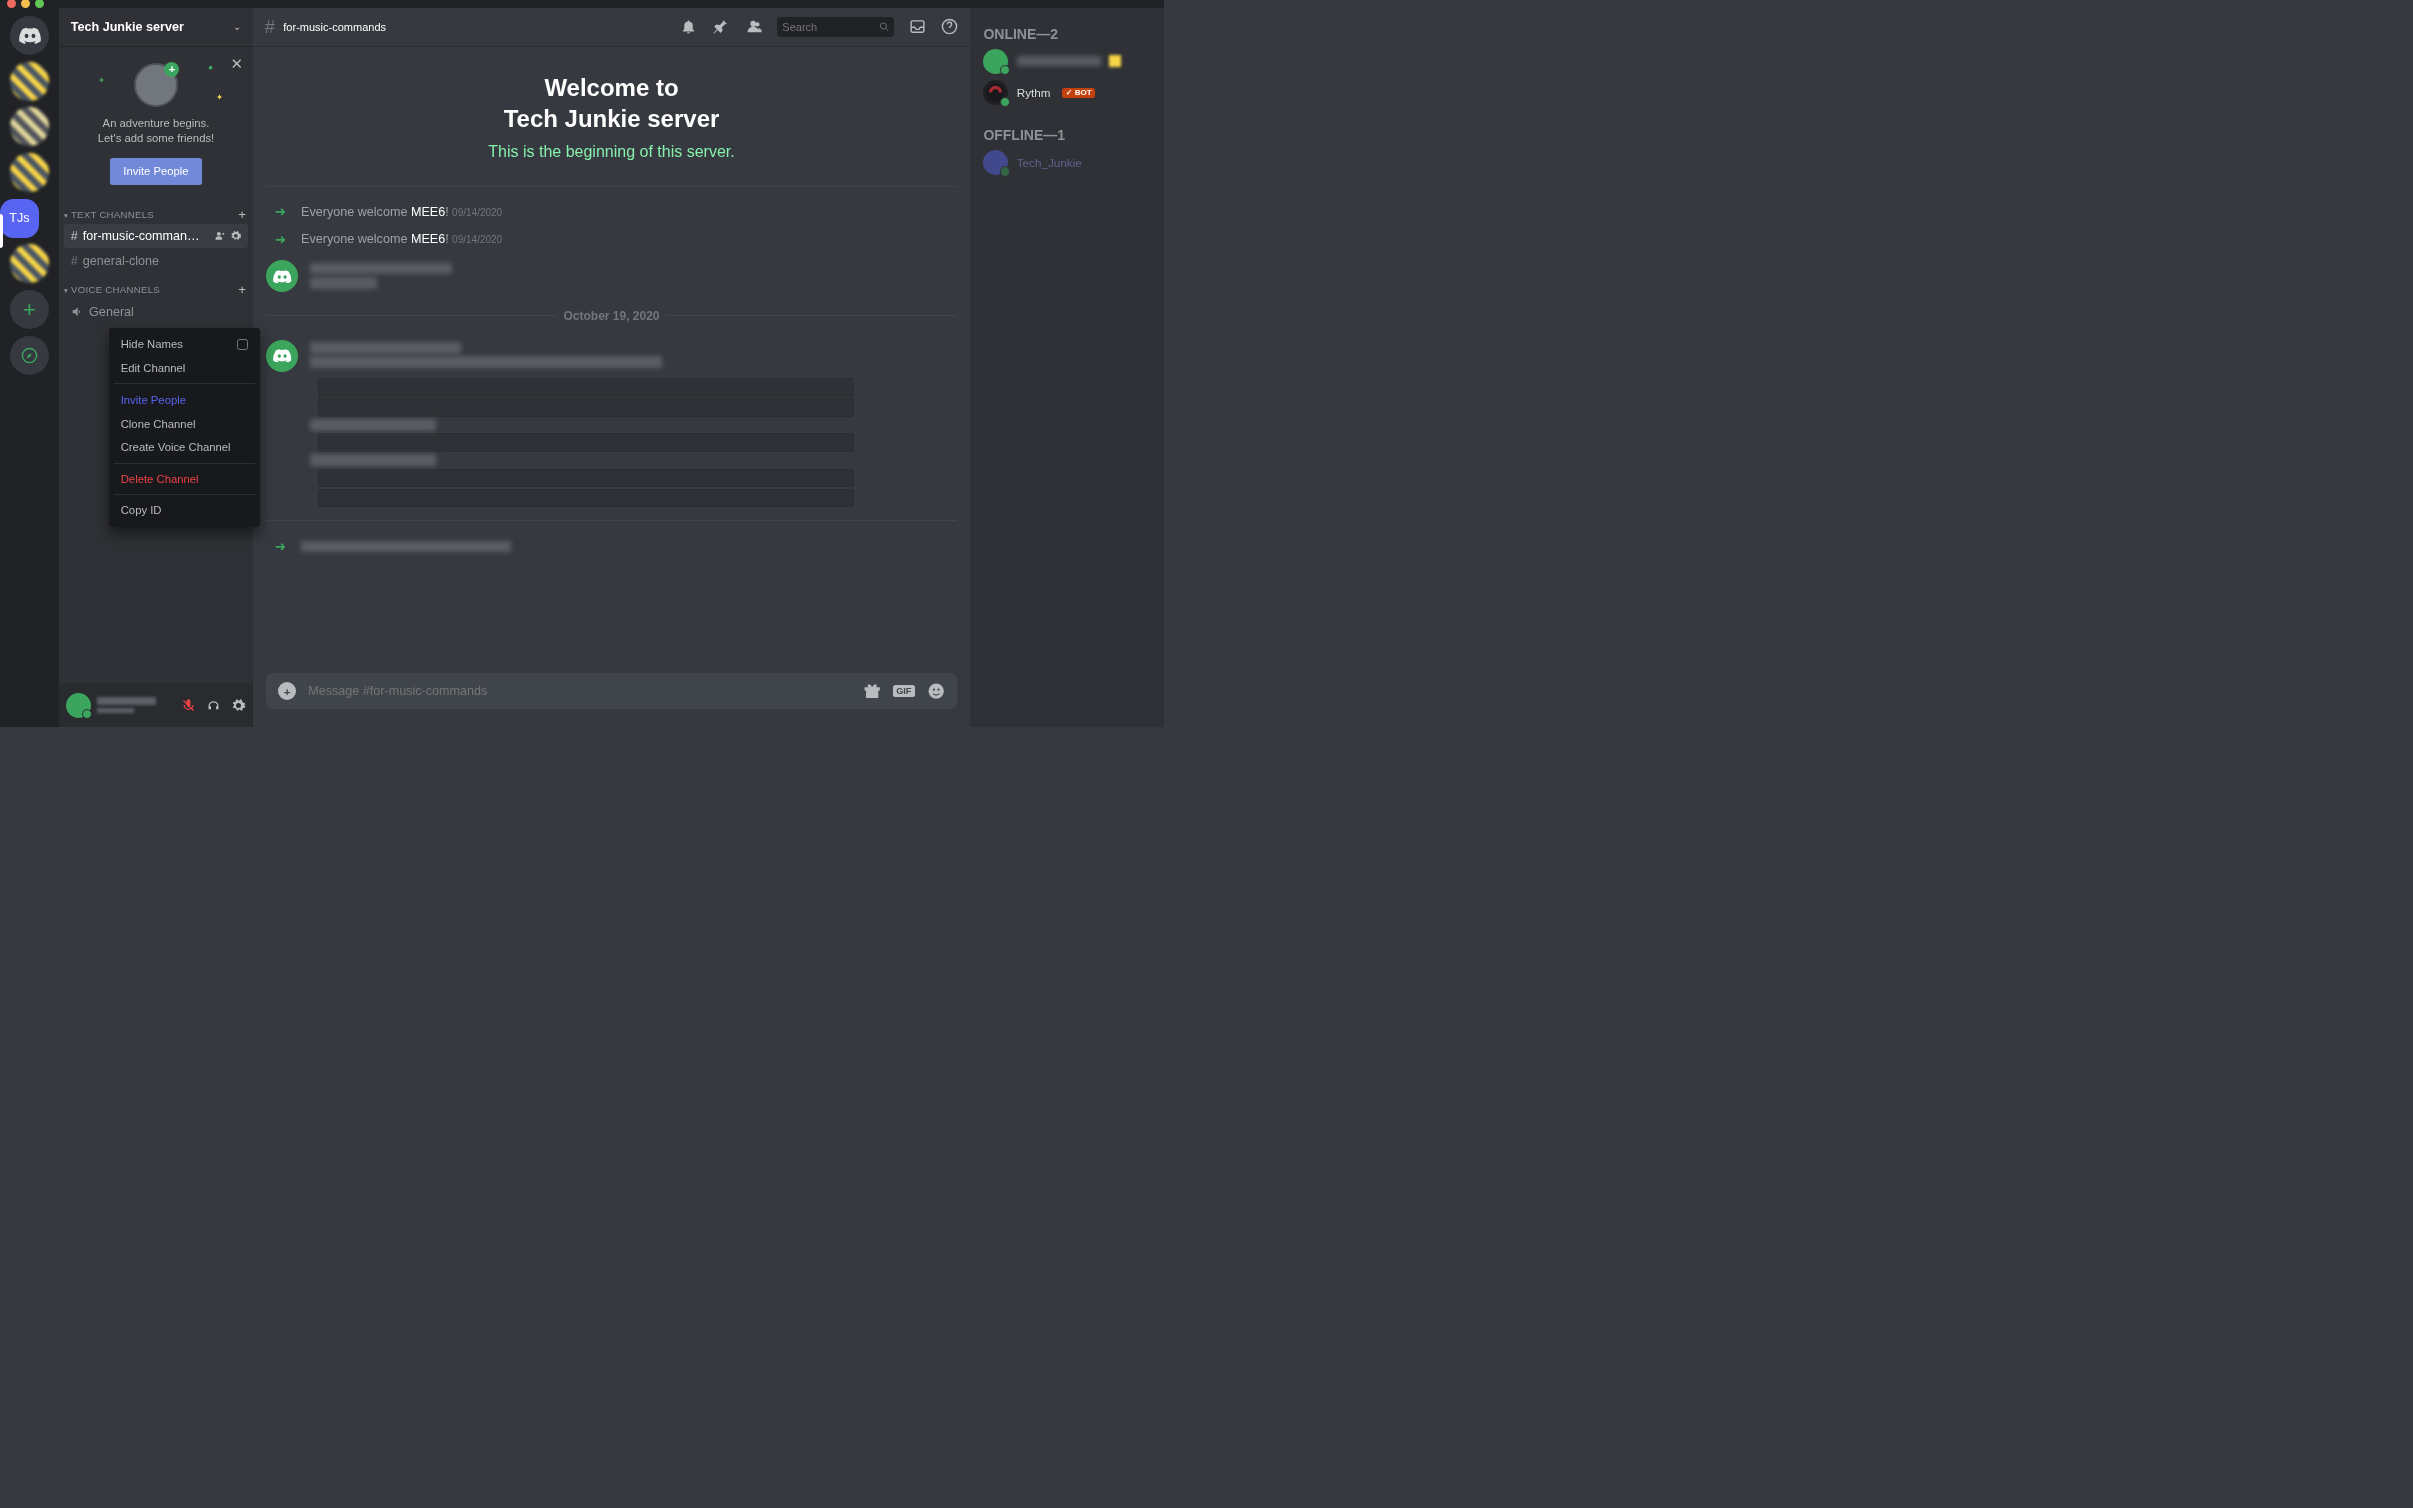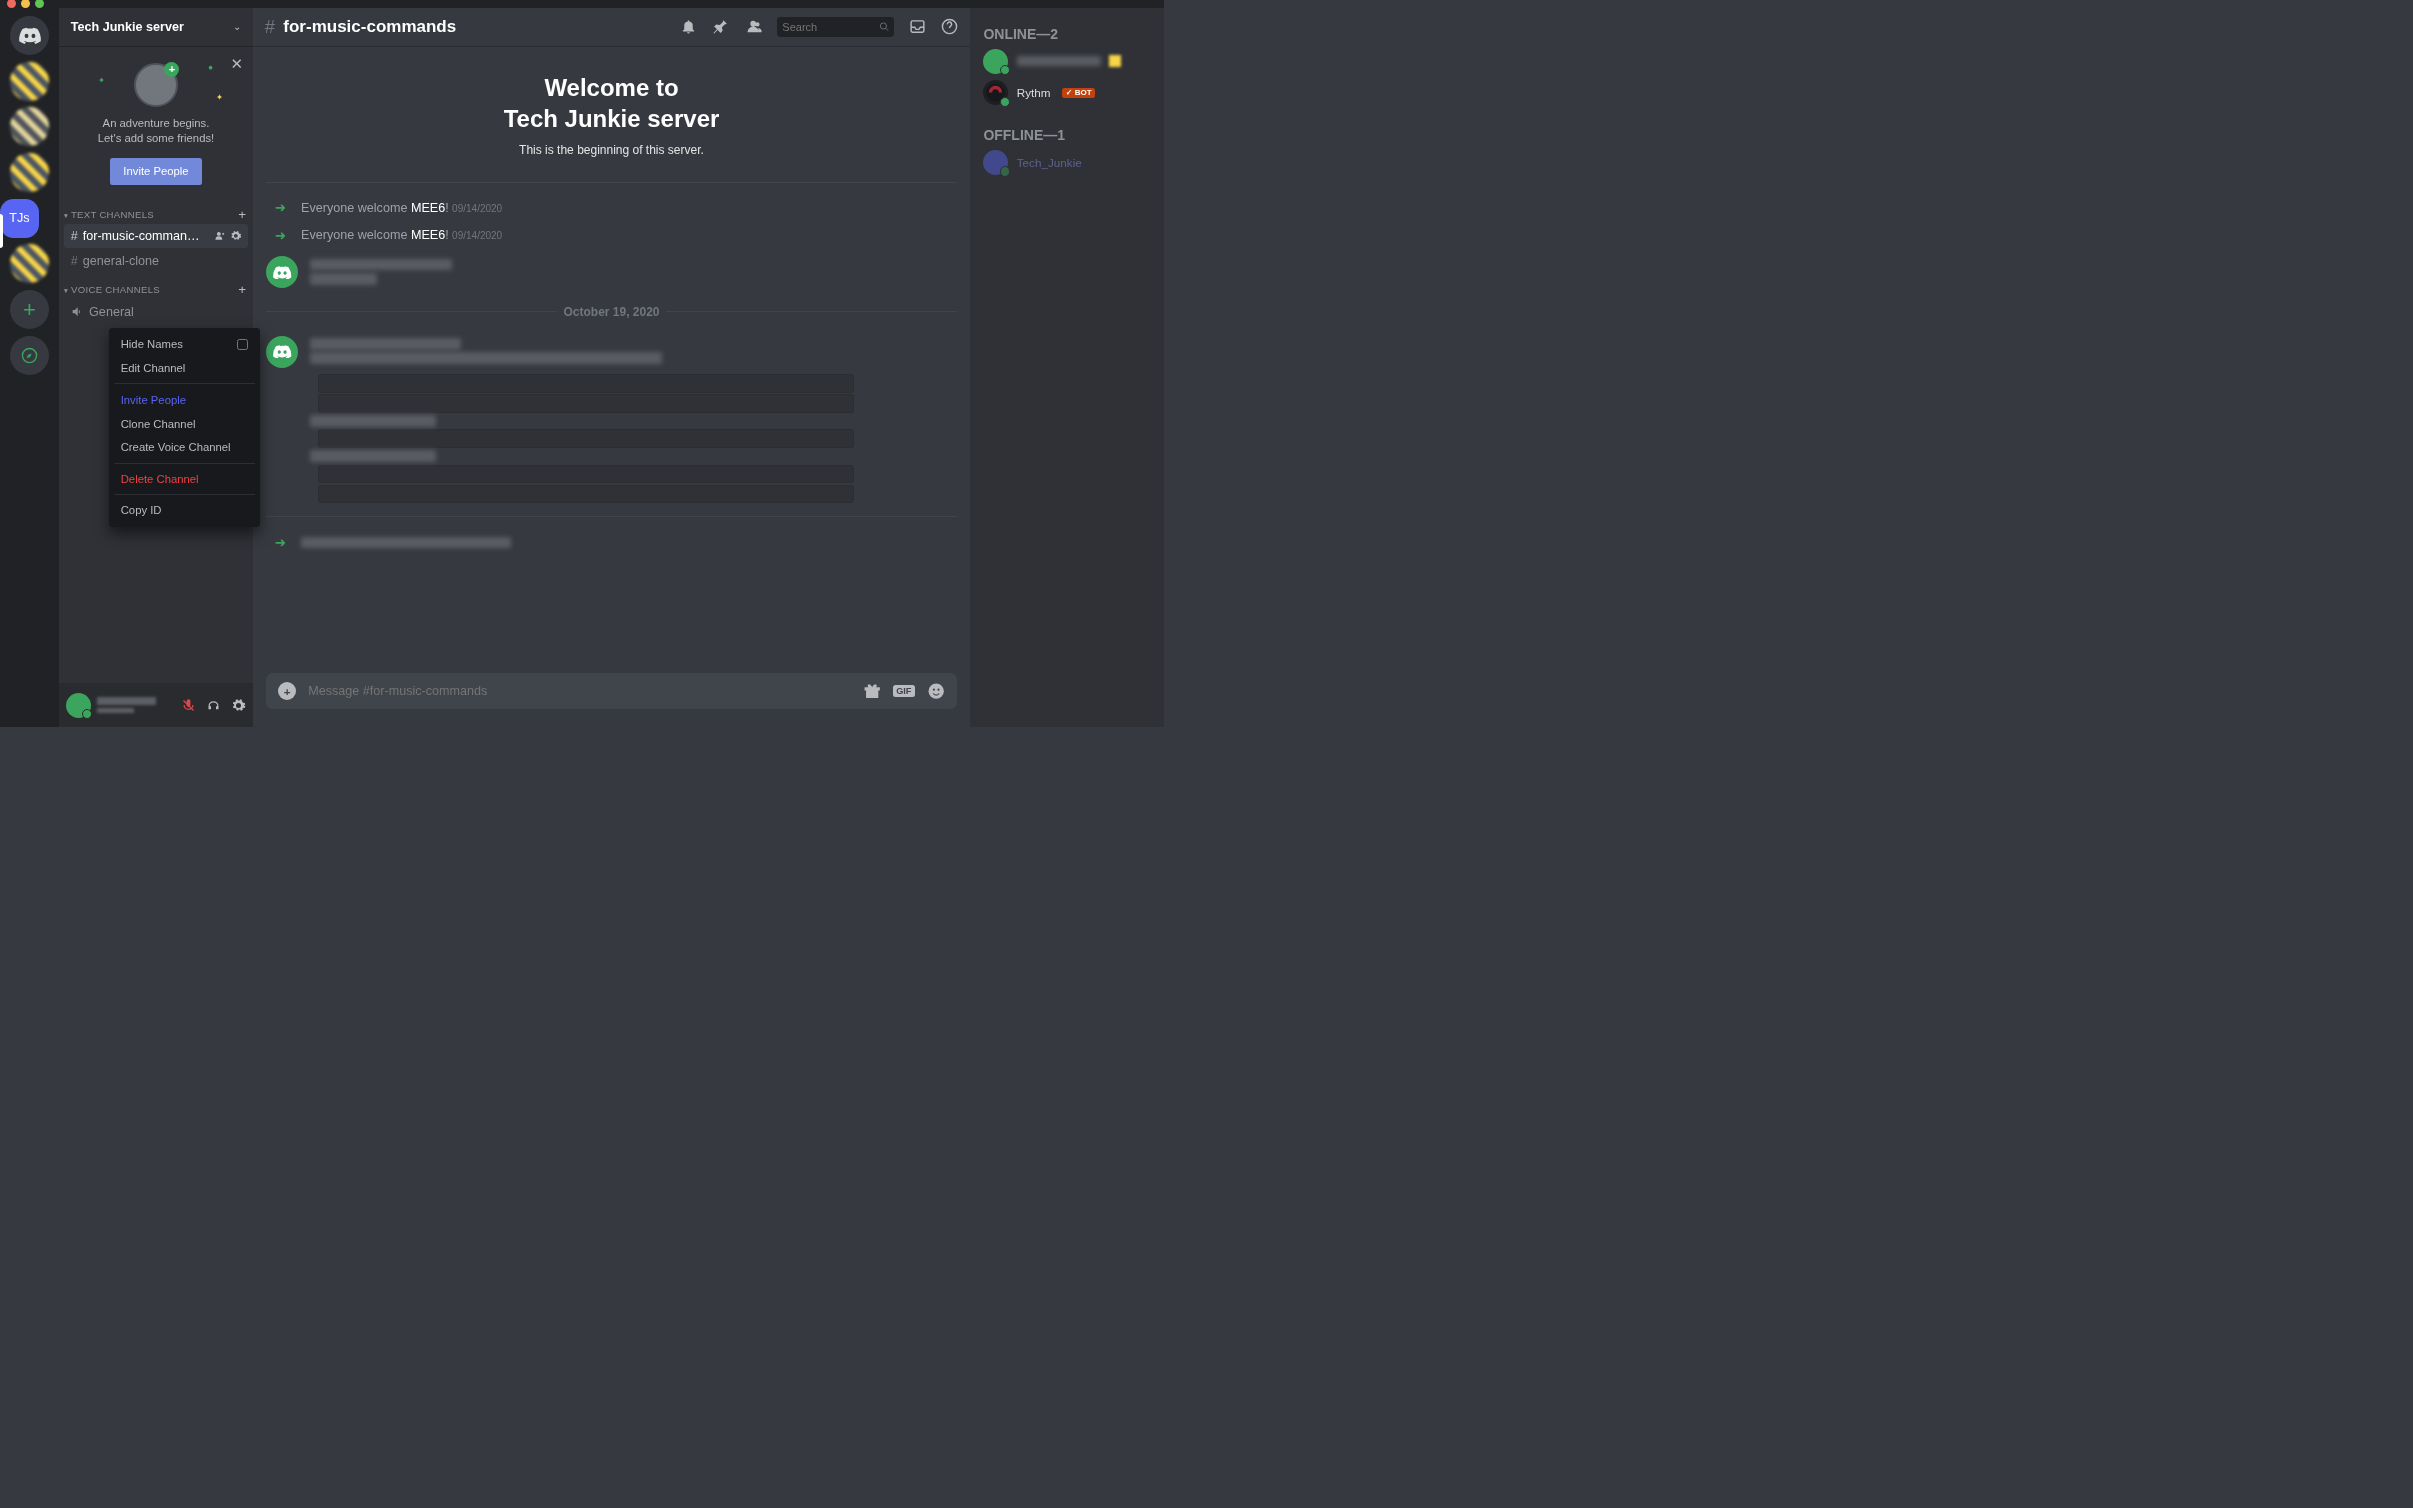--- a/index.html
+++ b/index.html
@@ -114,28 +114,28 @@
 }
 .user-area .av{width:25px;height:25px;border-radius:50%;background:#3ba55d; position:relative;}
 .user-area .av::after{content:""; position:absolute; right:-1.7px; bottom:-1.7px; width:8.4px;height:8.4px;border-radius:50%;background:#3ba55d;border:1.7px solid #292b2f;}
 .user-area .uname{flex:1;}
 .user-area .uline{height:8.4px;background:#5c5f66; filter:blur(1.7px);}
 .user-area .icons{display:flex; gap:10px; color:#b9bbbe; cursor:pointer;}
 .mic-off{color:#ed4245;}
 .chat-panel{ flex:1; display:flex; flex-direction:column; background:#36393f; min-width:0;}
 .chat-header{height:39px;border-bottom:0.8px solid #2c2e33;display:flex;align-items:center;padding:0 11.7px;gap:8.4px;}
 .chat-header .hash{color:#72767d;font-size:18.4px;}
-.chat-header h2{font-size:17px;font-weight:700;color:#fff;}
+.chat-header h2{font-size:11px;font-weight:400;color:#fff;}
 .chat-header .tools{margin-left:auto;display:flex;align-items:center;gap:15px;color:#b9bbbe;}
 .search-box{background:#202225;border-radius:3.4px;display:flex;align-items:center;padding:1.7px 5px;height:20px;width:117px;}
 .search-box input{background:none;border:none;color:#dcddde;outline:none;width:100%;font-size:11px;}
 .chat-messages{flex:1;overflow-y:auto;padding:17px 13.4px 0 13.4px; position:relative;}
 .welcome{text-align:center;margin:8.4px 0 25px;}
 .welcome h1{color:#fff;font-size:24px;font-weight:700;line-height:1.3;}
-.welcome p{color:#e5e5e5;font-size:12px;margin-top:8.4px;}
+.welcome p{color:#86efac;font-size:16px;margin-top:8.4px;}
 .hr{border-top:0.8px solid #40444b;margin:13.4px 0;}
 .sys-msg{display:flex;align-items:center;gap:15px;color:#9fa1a5;font-size:12.6px;padding:4.2px 0 8.4px 8.4px;}
 .sys-msg .arrow{color:#3ba55d;font-size:13.4px;}
 .sys-msg b{color:#fff;font-weight:500;}
 .sys-msg .ts{font-size:10px;color:#72767d;margin-left:3.4px;}
 .msg{display:flex;gap:11.7px;padding:5px 0;align-items:flex-start;}
 .msg .av{width:32px;height:32px;border-radius:50%;background:#3ba55d;display:flex;align-items:center;justify-content:center;flex-shrink:0;}
 .blur-row{height:11.7px;background:#5a5d63;filter:blur(2.5px);margin:2.5px 0;border-radius:0.8px;}
 .date-div{display:flex;align-items:center;gap:6.7px;color:#72767d;font-size:12px;font-weight:600;margin:11.7px 0;}
 .date-div::before,.date-div::after{content:"";flex:1;border-top:0.8px solid #40444b;}

